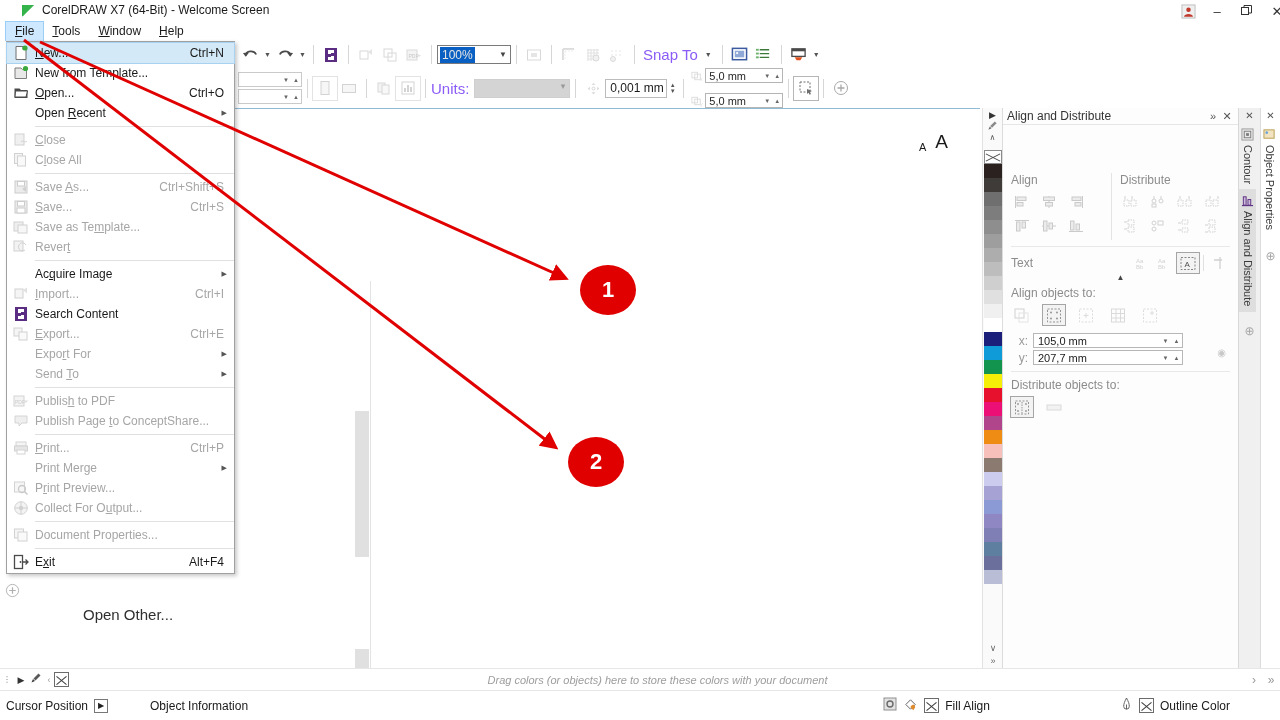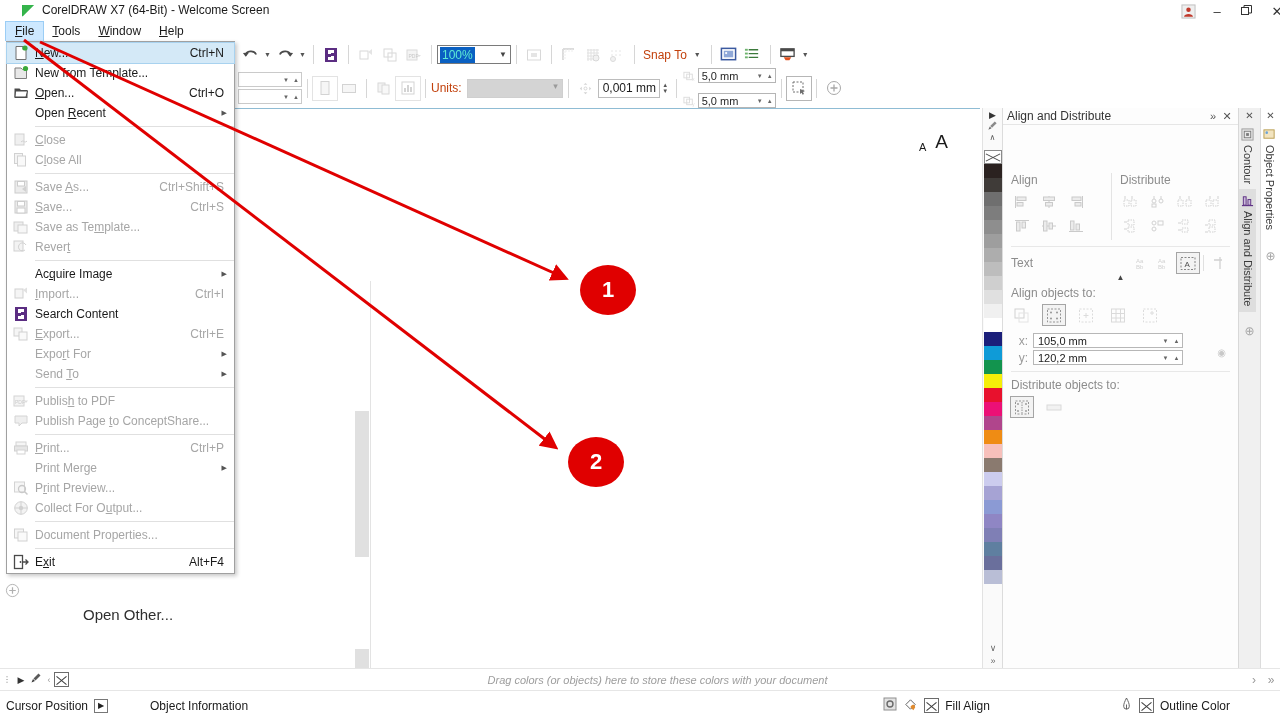--- a/index.html
+++ b/index.html
@@ -29,25 +29,25 @@
   
   .toolbar1{position:absolute;left:0;top:41px;width:1280px;height:27px;background:#fff;display:flex;align-items:center;}
   .toolbar2{position:absolute;left:0;top:68px;width:1280px;height:40px;background:#fff;display:flex;align-items:center;}
   .tbtn{width:24px;height:23px;display:flex;align-items:center;justify-content:center;color:#58595b;cursor:default;}
   .tbtn.dis{opacity:.38;}
   .tsep{width:1px;height:19px;background:#d6d6d6;margin:0 5px;}
   .caret{width:11px;height:23px;display:flex;align-items:center;justify-content:center;color:#555;font-size:7px;cursor:default;}
 
   
   .zoomcombo{position:relative;width:74px;height:19px;border:1px solid #7a7a7a;background:#fff;display:flex;align-items:center;}
-  .zoomval{background:#0a60c2;color:#5eead4;font-size:12px;padding:0 2px;margin-left:2px;line-height:16px;}
+  .zoomval{background:#0a60c2;color:#e5e5e5;font-size:12px;padding:0 2px;margin-left:2px;line-height:16px;}
   .zoomarrow{position:absolute;right:3px;top:4px;color:#444;font-size:8px;}
 
   
-  .tlabel{font-size:12px;color:#c2410c;margin-right:5px;}
+  .tlabel{font-size:15px;color:#8b5cf6;margin-right:5px;}
   .numfield{height:19px;border:1px solid #bcbcbc;background:#fff;display:flex;align-items:center;padding-left:4px;font-size:12px;color:#1a1a1a;}
   .spin{width:11px;height:19px;display:flex;flex-direction:column;justify-content:center;align-items:center;}
   .spin i{font-style:normal;font-size:6px;line-height:6px;color:#555;}
   .greyselect{width:96px;height:19px;border:1px solid #cfcfcf;background:#d4d4d4;position:relative;}
   .greyselect:after{content:"\25BE";position:absolute;right:4px;top:1px;font-size:9px;color:#9a9a9a;}
   .stackfield{display:flex;flex-direction:column;gap:2px;}
   .smallfield{width:64px;height:15px;border:1px solid #cacaca;background:#fff;display:flex;align-items:center;}
   .smallfield .sfv{flex:1;padding-left:3px;font-size:11px;color:#1a1a1a;}
   .smallfield .sfa{width:10px;text-align:center;font-size:6px;color:#666;}
   .mmfield{width:78px;height:15px;border:1px solid #b5b5b5;background:#fff;display:flex;align-items:center;}
@@ -668,21 +668,21 @@
           <span class="xylab">x:</span>
           <span class="xyfield">
             <span class="v">105,0 mm</span>
             <span class="a">▼</span>
             <span class="a">▲</span>
           </span>
         </div>
         <div class="xyrow">
           <span class="xylab">y:</span>
           <span class="xyfield">
-            <span class="v">120,2 mm</span>
+            <span class="v">207,7 mm</span>
             <span class="a">▼</span>
             <span class="a">▲</span>
           </span>
         </div>
         <span style="position:absolute;right:4px;top:14px;color:#c8c8c8;font-size:10px;">◉</span>
       </div>
 
       <div class="dk-hr"></div>
 
       <div class="dk-label">Distribute objects to:</div>

